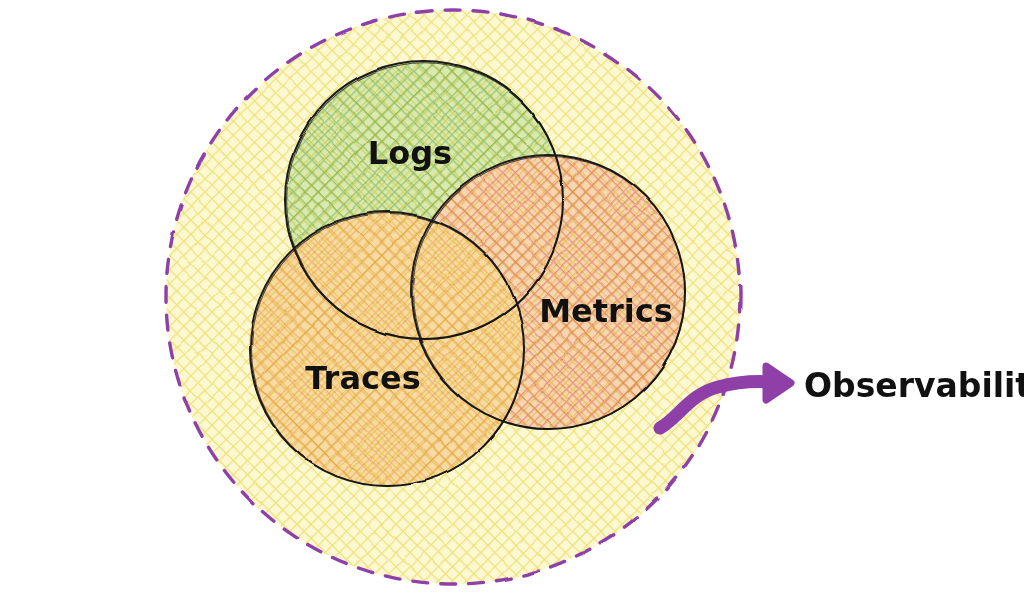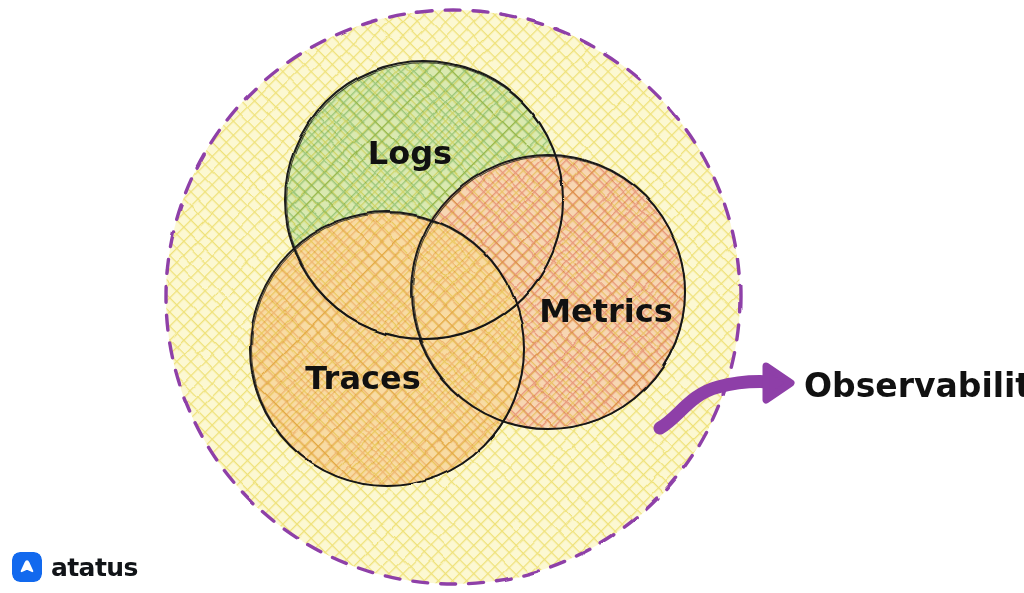--- a/index.html
+++ b/index.html
@@ -135,21 +135,14 @@
     <text class="hand" x="363" y="389" font-size="32" text-anchor="middle">Traces</text>
 
     <g>
       <path d="M 660 428 C 678 418 690 394 718 387 C 740 381 756 381 772 382" fill="none" stroke="#8E3FA8" stroke-width="13" stroke-linecap="round" stroke-linejoin="round"></path>
       <path d="M 766 366 L 791 383 L 766 400 Z" fill="#8E3FA8" stroke="#8E3FA8" stroke-width="7" stroke-linejoin="round"></path>
     </g>
 
     <text class="hand" x="804" y="397" font-size="33" text-anchor="start">Observability</text>
   </svg>
 
-  <div class="logo-wrap">
-    <svg class="logo-mark" viewBox="0 0 30 30" xmlns="http://www.w3.org/2000/svg">
-      <rect x="0" y="0" width="30" height="30" rx="8" ry="8" fill="#1269EE"></rect>
-      <path d="M15 8.2 C16.1 8.2 16.7 9.1 17.2 10.1 L21.1 18.6 C21.6 19.7 21.0 20.6 20.0 20.1 L16.6 18.4 C15.6 17.9 14.4 17.9 13.4 18.4 L10.0 20.1 C9.0 20.6 8.4 19.7 8.9 18.6 L12.8 10.1 C13.3 9.1 13.9 8.2 15 8.2 Z" fill="#FFFFFF"></path>
-    </svg>
-    <span class="logo-text">atatus</span>
-  </div>
 
 </div>
 
 </body></html>

